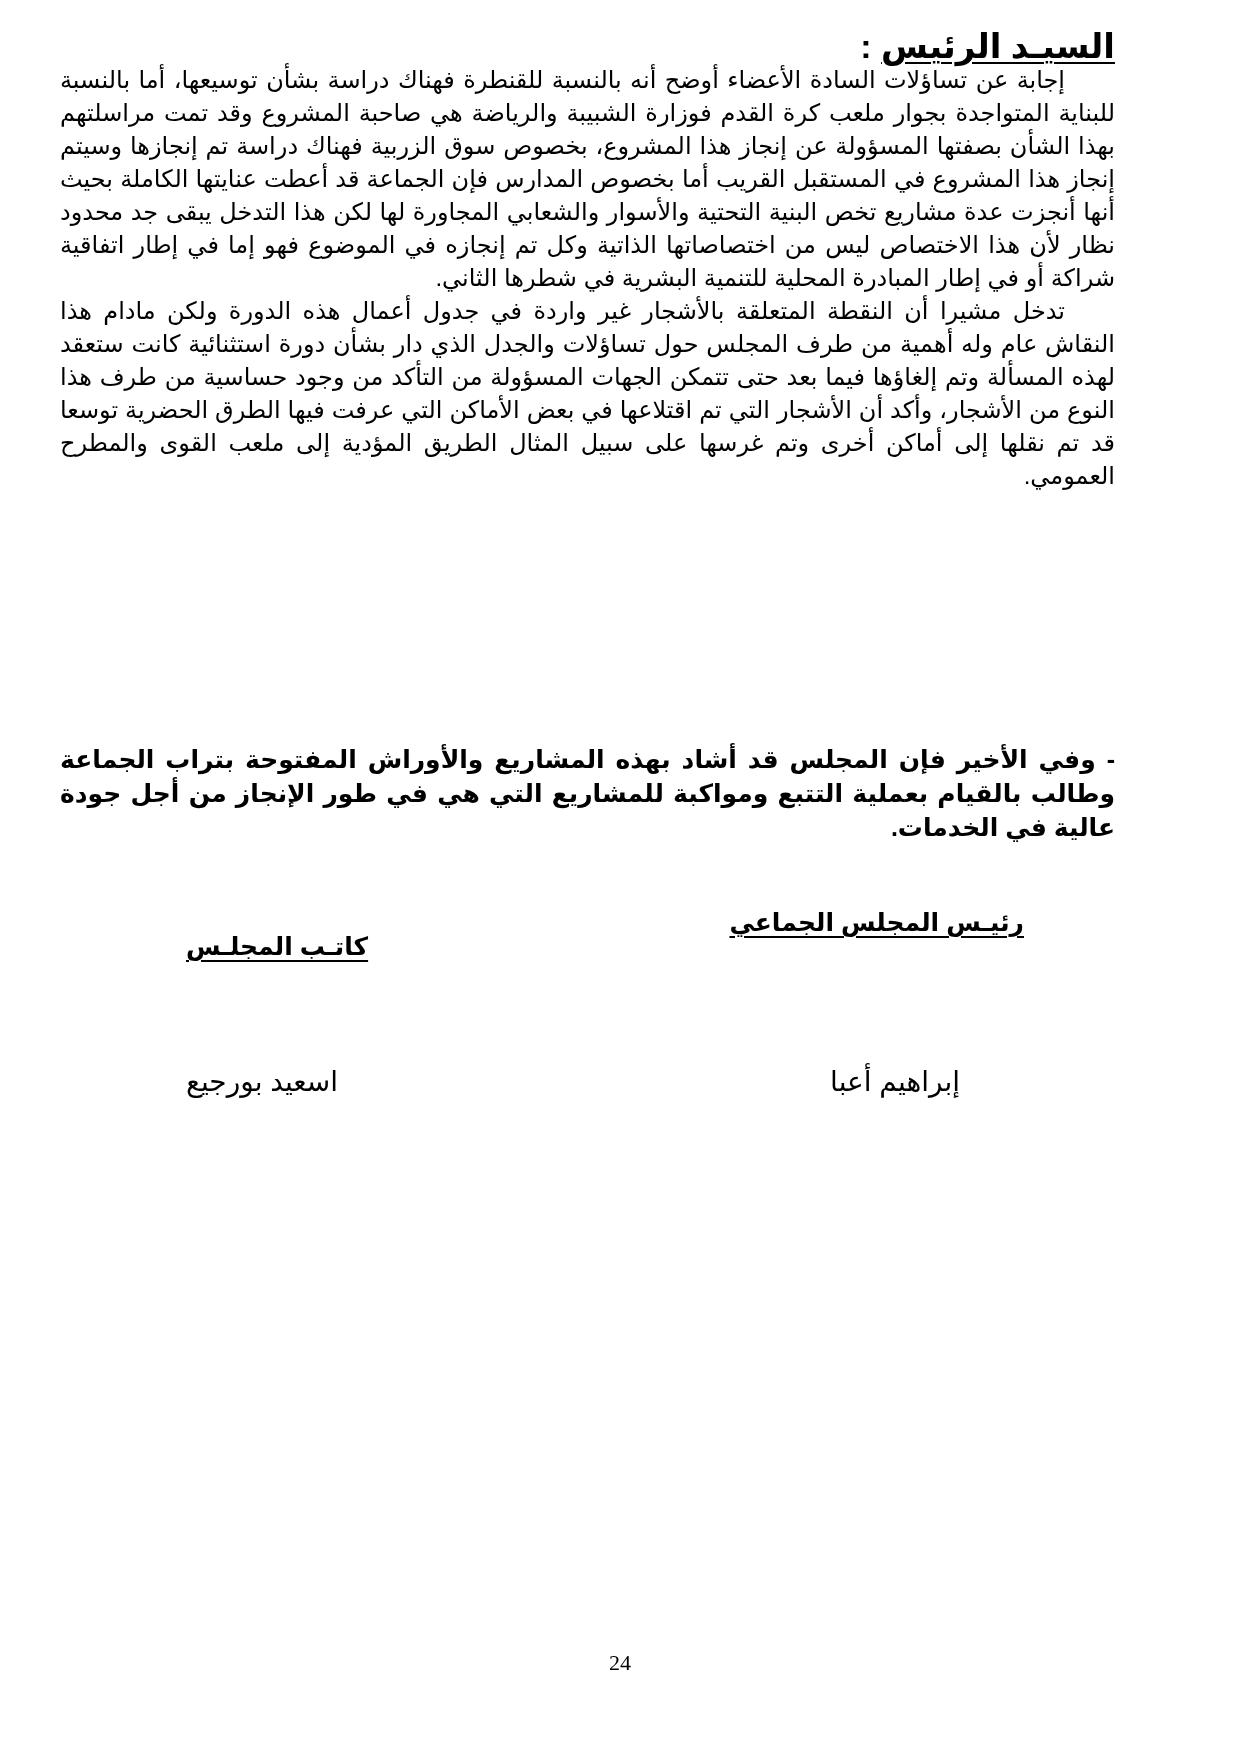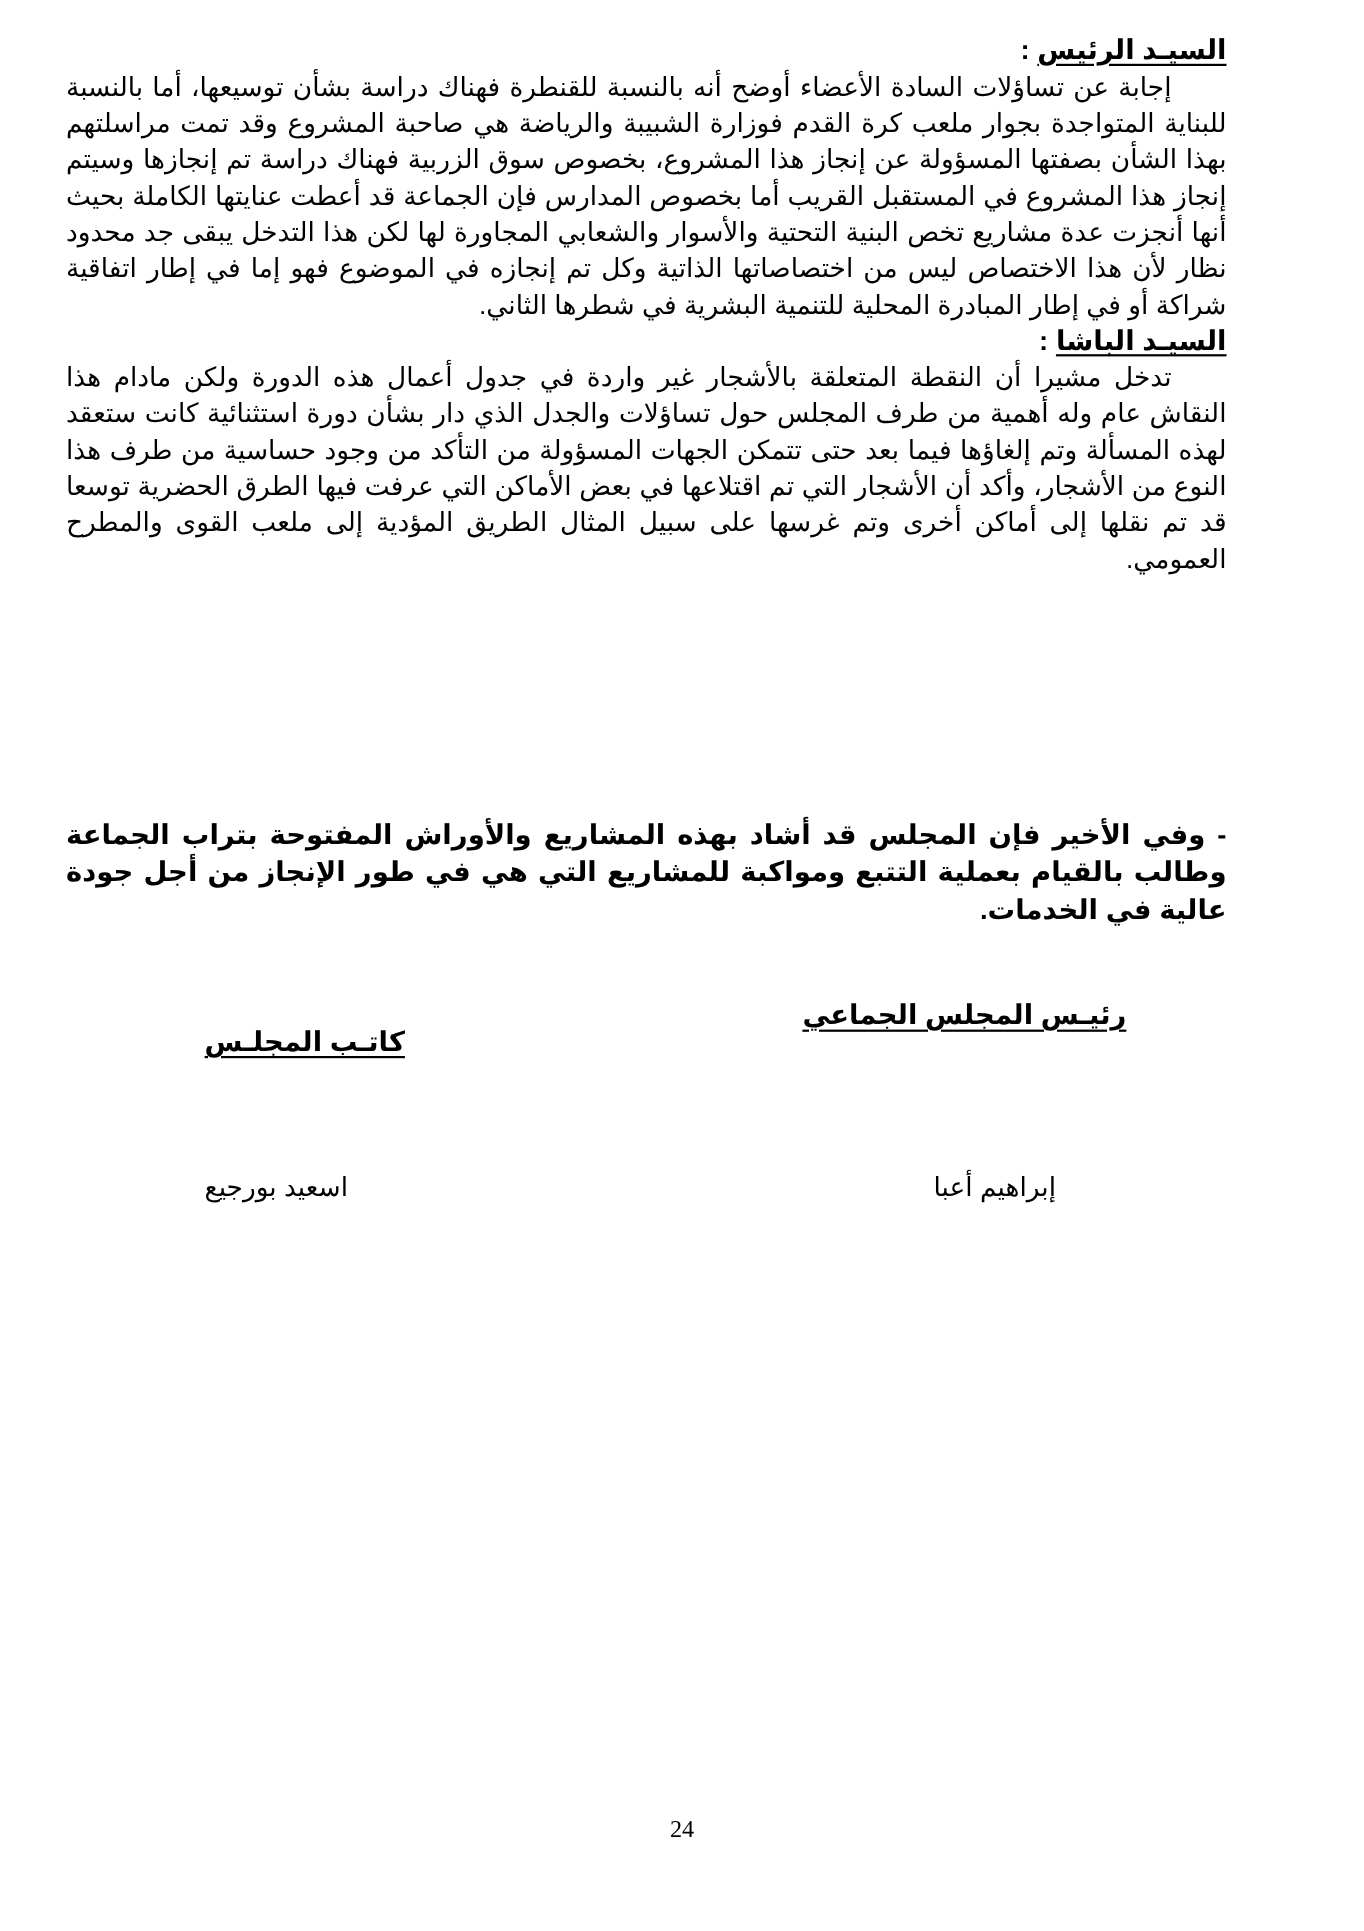--- a/index.html
+++ b/index.html
@@ -7,58 +7,57 @@
   .page { position: absolute; left: 0; top: 0; width: 1240px; height: 1755px; }
   .body-text {
     position: absolute; left: 60px; width: 1055px;
     direction: rtl; text-align: justify; text-align-last: right;
     font-family: "Liberation Sans", "DejaVu Sans", sans-serif;
     font-size: 24px; line-height: 33px;
   }
   .para { margin: 0; }
   .indent { text-indent: 50px; }
   .speaker {
-    font-weight: bold; font-size: 25px; line-height: 33px; margin: 0;
+    font-weight: bold; font-size: 34px; line-height: 33px; margin: 0;
   }
   .speaker .name { text-decoration: underline; text-decoration-thickness: 2px; text-underline-offset: 4px; }
   .conclusion {
     position: absolute; left: 60px; width: 1055px; top: 742px;
     direction: rtl; text-align: justify; text-align-last: right;
     font-family: "Liberation Sans", "DejaVu Sans", sans-serif;
     font-weight: bold; font-size: 25px; line-height: 34px; margin: 0;
   }
   .sig-title {
     position: absolute; top: 908px; direction: rtl;
     font-family: "Liberation Sans", "DejaVu Sans", sans-serif;
     font-weight: bold; font-size: 25px;
     text-decoration: underline; text-decoration-thickness: 2px; text-underline-offset: 5px;
   }
   .sig-name {
     position: absolute; top: 1065px; direction: rtl;
     font-family: "Liberation Sans", "DejaVu Sans", sans-serif;
-    font-size: 24px;
+    font-size: 28px;
   }
   .right-col { right: 216px; }
   .left-col { left: 186px; margin-top: 24px; }
   .page-number {
     position: absolute; top: 1650px; left: 0; width: 1240px; text-align: center;
     font-family: "Liberation Serif", "DejaVu Serif", serif; font-size: 22px;
   }
 </style>
 </head>
 <body>
 
 <div class="page">
 
   <div class="body-text" style="top: 30px;">
 
     <p class="speaker"><span class="name">السيـد الرئيس</span><span> :</span></p>
     <p class="para indent">إجابة عن تساؤلات السادة الأعضاء أوضح أنه بالنسبة للقنطرة فهناك دراسة بشأن توسيعها، أما بالنسبة للبناية المتواجدة بجوار ملعب كرة القدم فوزارة الشبيبة والرياضة هي صاحبة المشروع وقد تمت مراسلتهم بهذا الشأن بصفتها المسؤولة عن إنجاز هذا المشروع، بخصوص سوق الزربية فهناك دراسة تم إنجازها وسيتم إنجاز هذا المشروع في المستقبل القريب أما بخصوص المدارس فإن الجماعة قد أعطت عنايتها الكاملة بحيث أنها أنجزت عدة مشاريع تخص البنية التحتية والأسوار والشعابي المجاورة لها لكن هذا التدخل يبقى جد محدود نظار لأن هذا الاختصاص ليس من اختصاصاتها الذاتية وكل تم إنجازه في الموضوع فهو إما في إطار اتفاقية شراكة أو في إطار المبادرة المحلية للتنمية البشرية في شطرها الثاني.</p>
 
-    <p class="speaker"><span class="name">السيـد الباشا</span><span>   :</span></p>
     <p class="para indent">تدخل مشيرا أن النقطة المتعلقة بالأشجار غير واردة في جدول أعمال هذه الدورة ولكن مادام هذا النقاش عام وله أهمية من طرف المجلس حول تساؤلات والجدل الذي دار بشأن دورة استثنائية كانت ستعقد لهذه المسألة وتم إلغاؤها فيما بعد حتى تتمكن الجهات المسؤولة من التأكد من وجود حساسية من طرف هذا النوع من الأشجار، وأكد أن الأشجار التي تم اقتلاعها في بعض الأماكن التي عرفت فيها الطرق الحضرية توسعا قد تم نقلها إلى أماكن أخرى وتم غرسها على سبيل المثال الطريق المؤدية إلى ملعب القوى والمطرح العمومي.</p>
   </div>
 
   <p class="conclusion">- وفي الأخير فإن المجلس قد أشاد بهذه المشاريع والأوراش المفتوحة بتراب الجماعة وطالب بالقيام بعملية التتبع ومواكبة للمشاريع التي هي في طور الإنجاز من أجل جودة عالية في الخدمات.</p>
 
   <div class="sig-title right-col">رئيـس المجلس الجماعي</div>
   <div class="sig-title left-col">كاتـب المجلـس</div>
 
   <div class="sig-name" style="right: 280px;">إبراهيم أعبا</div>
   <div class="sig-name" style="left: 186px;">اسعيد بورجيع</div>

